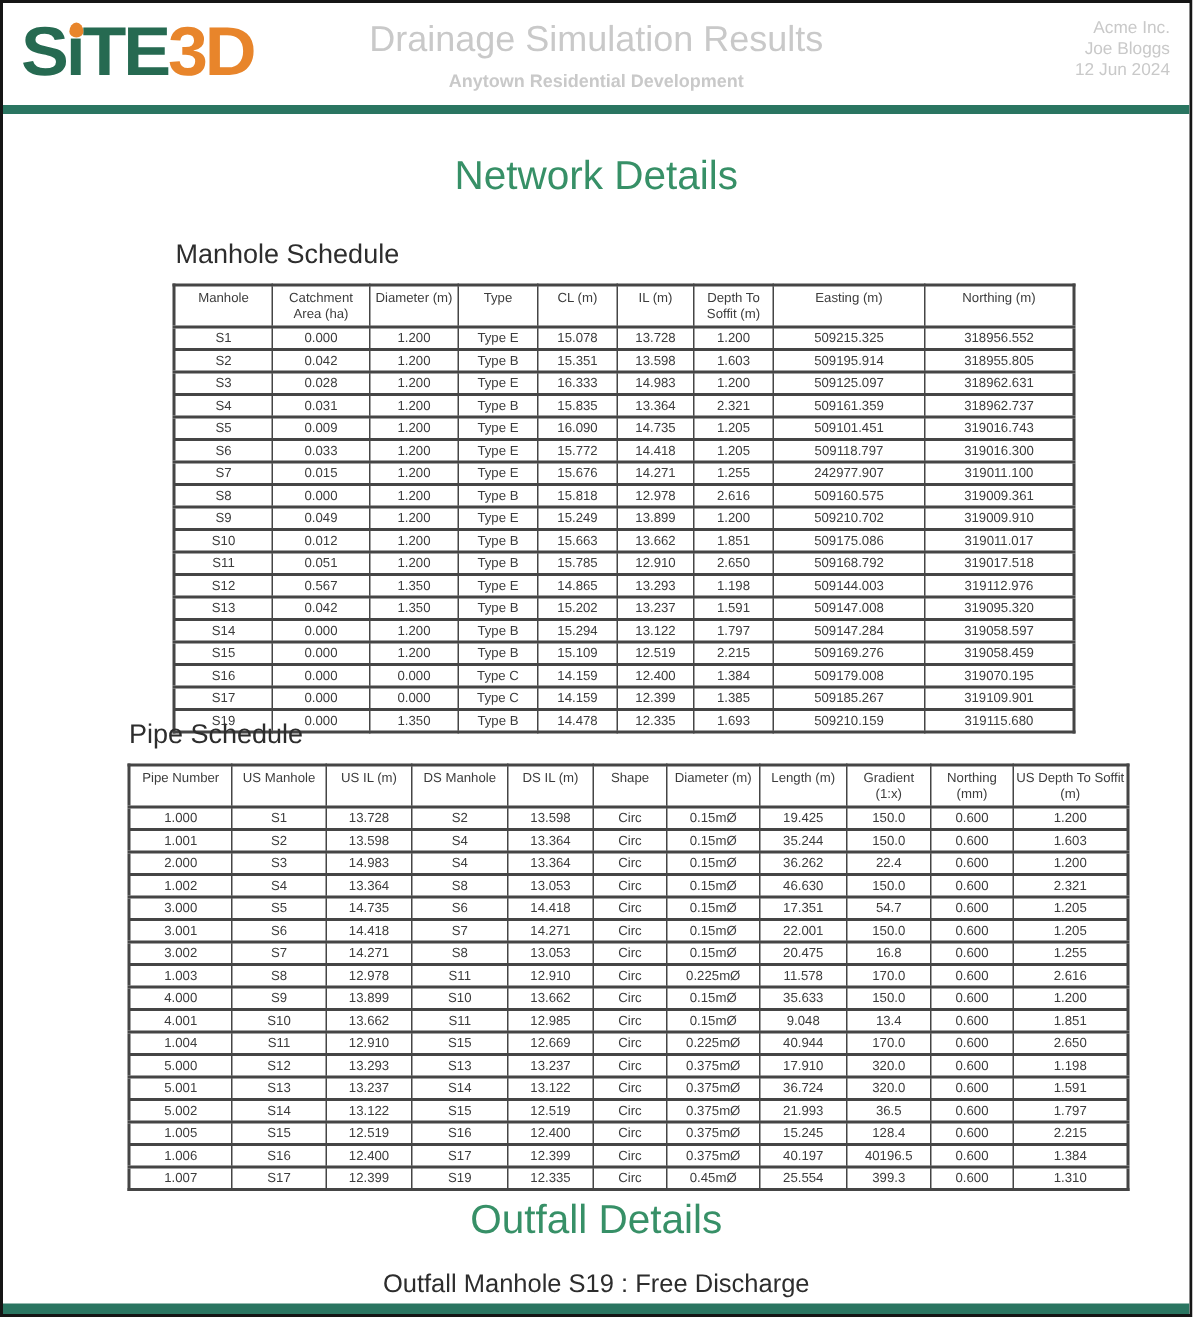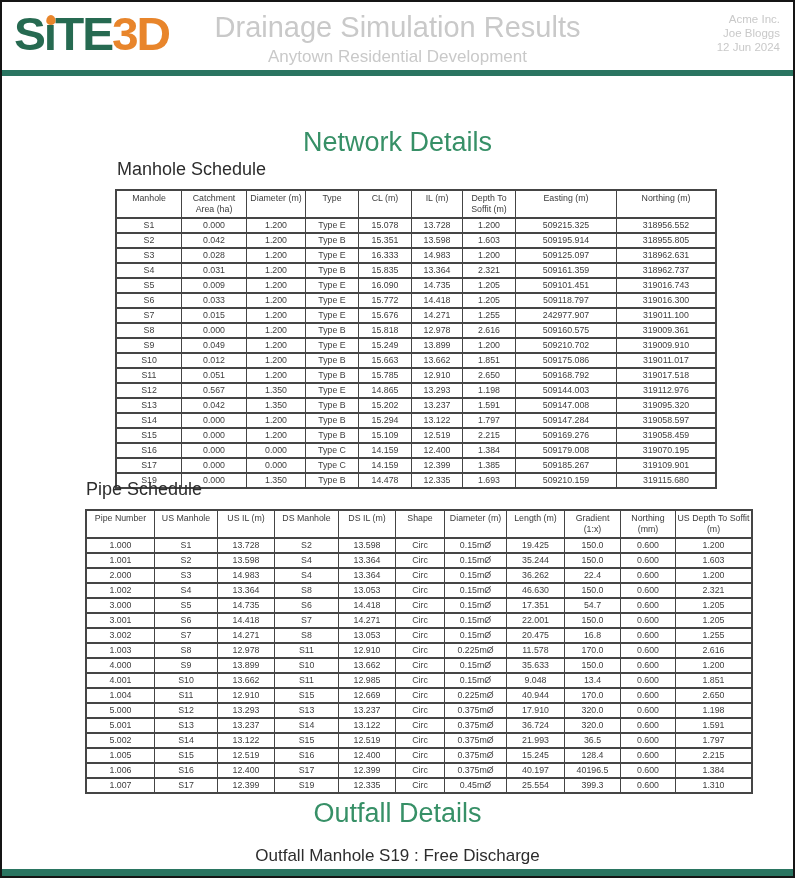--- a/index.html
+++ b/index.html
@@ -20,31 +20,31 @@
   .hdr{position:absolute;top:0;left:0;right:0;height:66px;padding-left:48px;}
   .logo{position:absolute;left:12px;top:4px;font-size:46px;font-weight:bold;
         letter-spacing:-2px;line-height:56px;white-space:nowrap;
         transform:scaleX(1.04);transform-origin:left;}
   .logo .lg-green{color:var(--brand-green);}
   .logo .lg-orange{color:var(--brand-orange);}
   .logo-i{position:relative;display:inline-block;}
   .logo-dot{position:absolute;left:2px;top:9px;width:9px;height:10px;
             background:var(--brand-orange);border-radius:50% 50% 50% 50%/60% 60% 40% 40%;}
   .hdr-center{position:absolute;left:180px;right:180px;top:12px;text-align:center;color:var(--muted);}
-  .hdr-title{font-size:29px;line-height:26px;}
-  .hdr-subtitle{font-size:17px;margin-top:7px;}
+  .hdr-title{font-size:24px;line-height:26px;}
+  .hdr-subtitle{font-size:12px;margin-top:7px;font-weight:bold;}
   .hdr-right{position:absolute;right:13px;top:10px;text-align:right;
              color:var(--muted);font-size:11.5px;line-height:14px;}
   .rule-top{position:absolute;top:68px;left:0;right:0;height:6px;background:var(--bar-green);}
   .rule-bottom{position:absolute;bottom:0;left:0;right:0;height:7px;background:var(--bar-green);}
 
   
   .sec-title{position:absolute;left:0;right:0;text-align:center;
              color:var(--heading-green);font-size:27px;font-weight:normal;margin:0;}
-  .sec-network{top:100px;margin-top:25px;}
+  .sec-network{top:100px;}
   .sec-outfall{top:796px;}
   .sub-title{position:absolute;color:#2d2d2d;font-size:18px;font-weight:normal;margin:0;}
   .sub-manhole{left:115px;top:157px;}
   .sub-pipe{left:84px;top:477px;}
   .outfall-line{position:absolute;left:0;right:0;top:844px;text-align:center;
                 font-size:17px;color:#2d2d2d;}
 
   
   table.sched{position:absolute;border-collapse:collapse;table-layout:fixed;
               font-size:8.8px;color:var(--table-text);border:2px solid var(--table-line);

